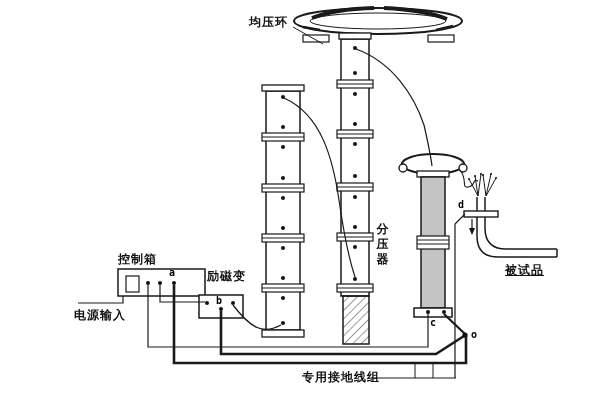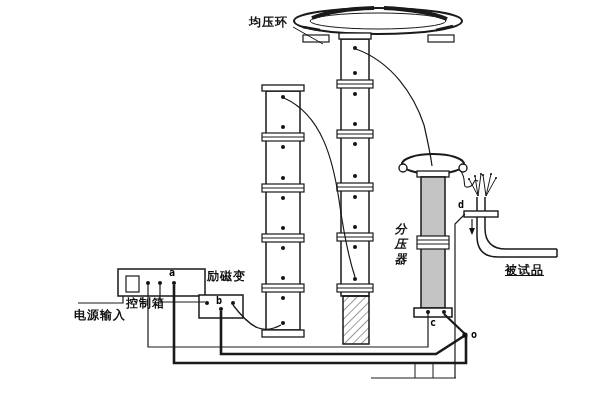--- a/index.html
+++ b/index.html
@@ -173,24 +173,25 @@
       <path d="M460,170 C468,180 461,188 468,187 C476,186 472,178 478,181" stroke-width="1.1"></path>
       <path d="M465,214 L455,224 L455,378" stroke-width="1.2"></path>
       <line x1="415" y1="363" x2="415" y2="378" stroke-width="1"></line>
       <line x1="433" y1="363" x2="433" y2="378" stroke-width="1"></line>
       <line x1="371" y1="378" x2="456" y2="378" stroke-width="1"></line>
       <circle cx="465" cy="335" r="2.6" fill="#111" stroke="none"></circle>
     </g>
   </svg>
 
   <span class="lbl" style="left:249px;top:15px;">均压环</span>
-  <span class="lbl" style="left:126px;top:252px;margin-top:44px;">控制箱</span>
+  <span class="lbl" style="left:118px;top:252px;">控制箱</span>
   <span class="lbl" style="left:207px;top:269px;font-family:Liberation Serif, serif;">励磁变</span>
   <span class="lbl" style="left:74px;top:308px;">电源输入</span>
-  <span class="lbl vert" style="left:393px;top:222px;font-style:italic;">分压器</span>
+  <span class="lbl vert" style="left:375px;top:222px;">分压器</span>
   <span class="lbl" style="left:505px;top:263px;text-decoration:underline;">被试品</span>
+  <span class="lbl" style="left:302px;top:370px;">专用接地线组</span>
 
   <span class="term" style="left:169px;top:268px;">a</span>
   <span class="term" style="left:216px;top:296px;">b</span>
   <span class="term" style="left:430px;top:318px;">c</span>
   <span class="term" style="left:458px;top:200px;">d</span>
   <span class="term" style="left:471px;top:330px;">o</span>
 </div>
 
 </body></html>

